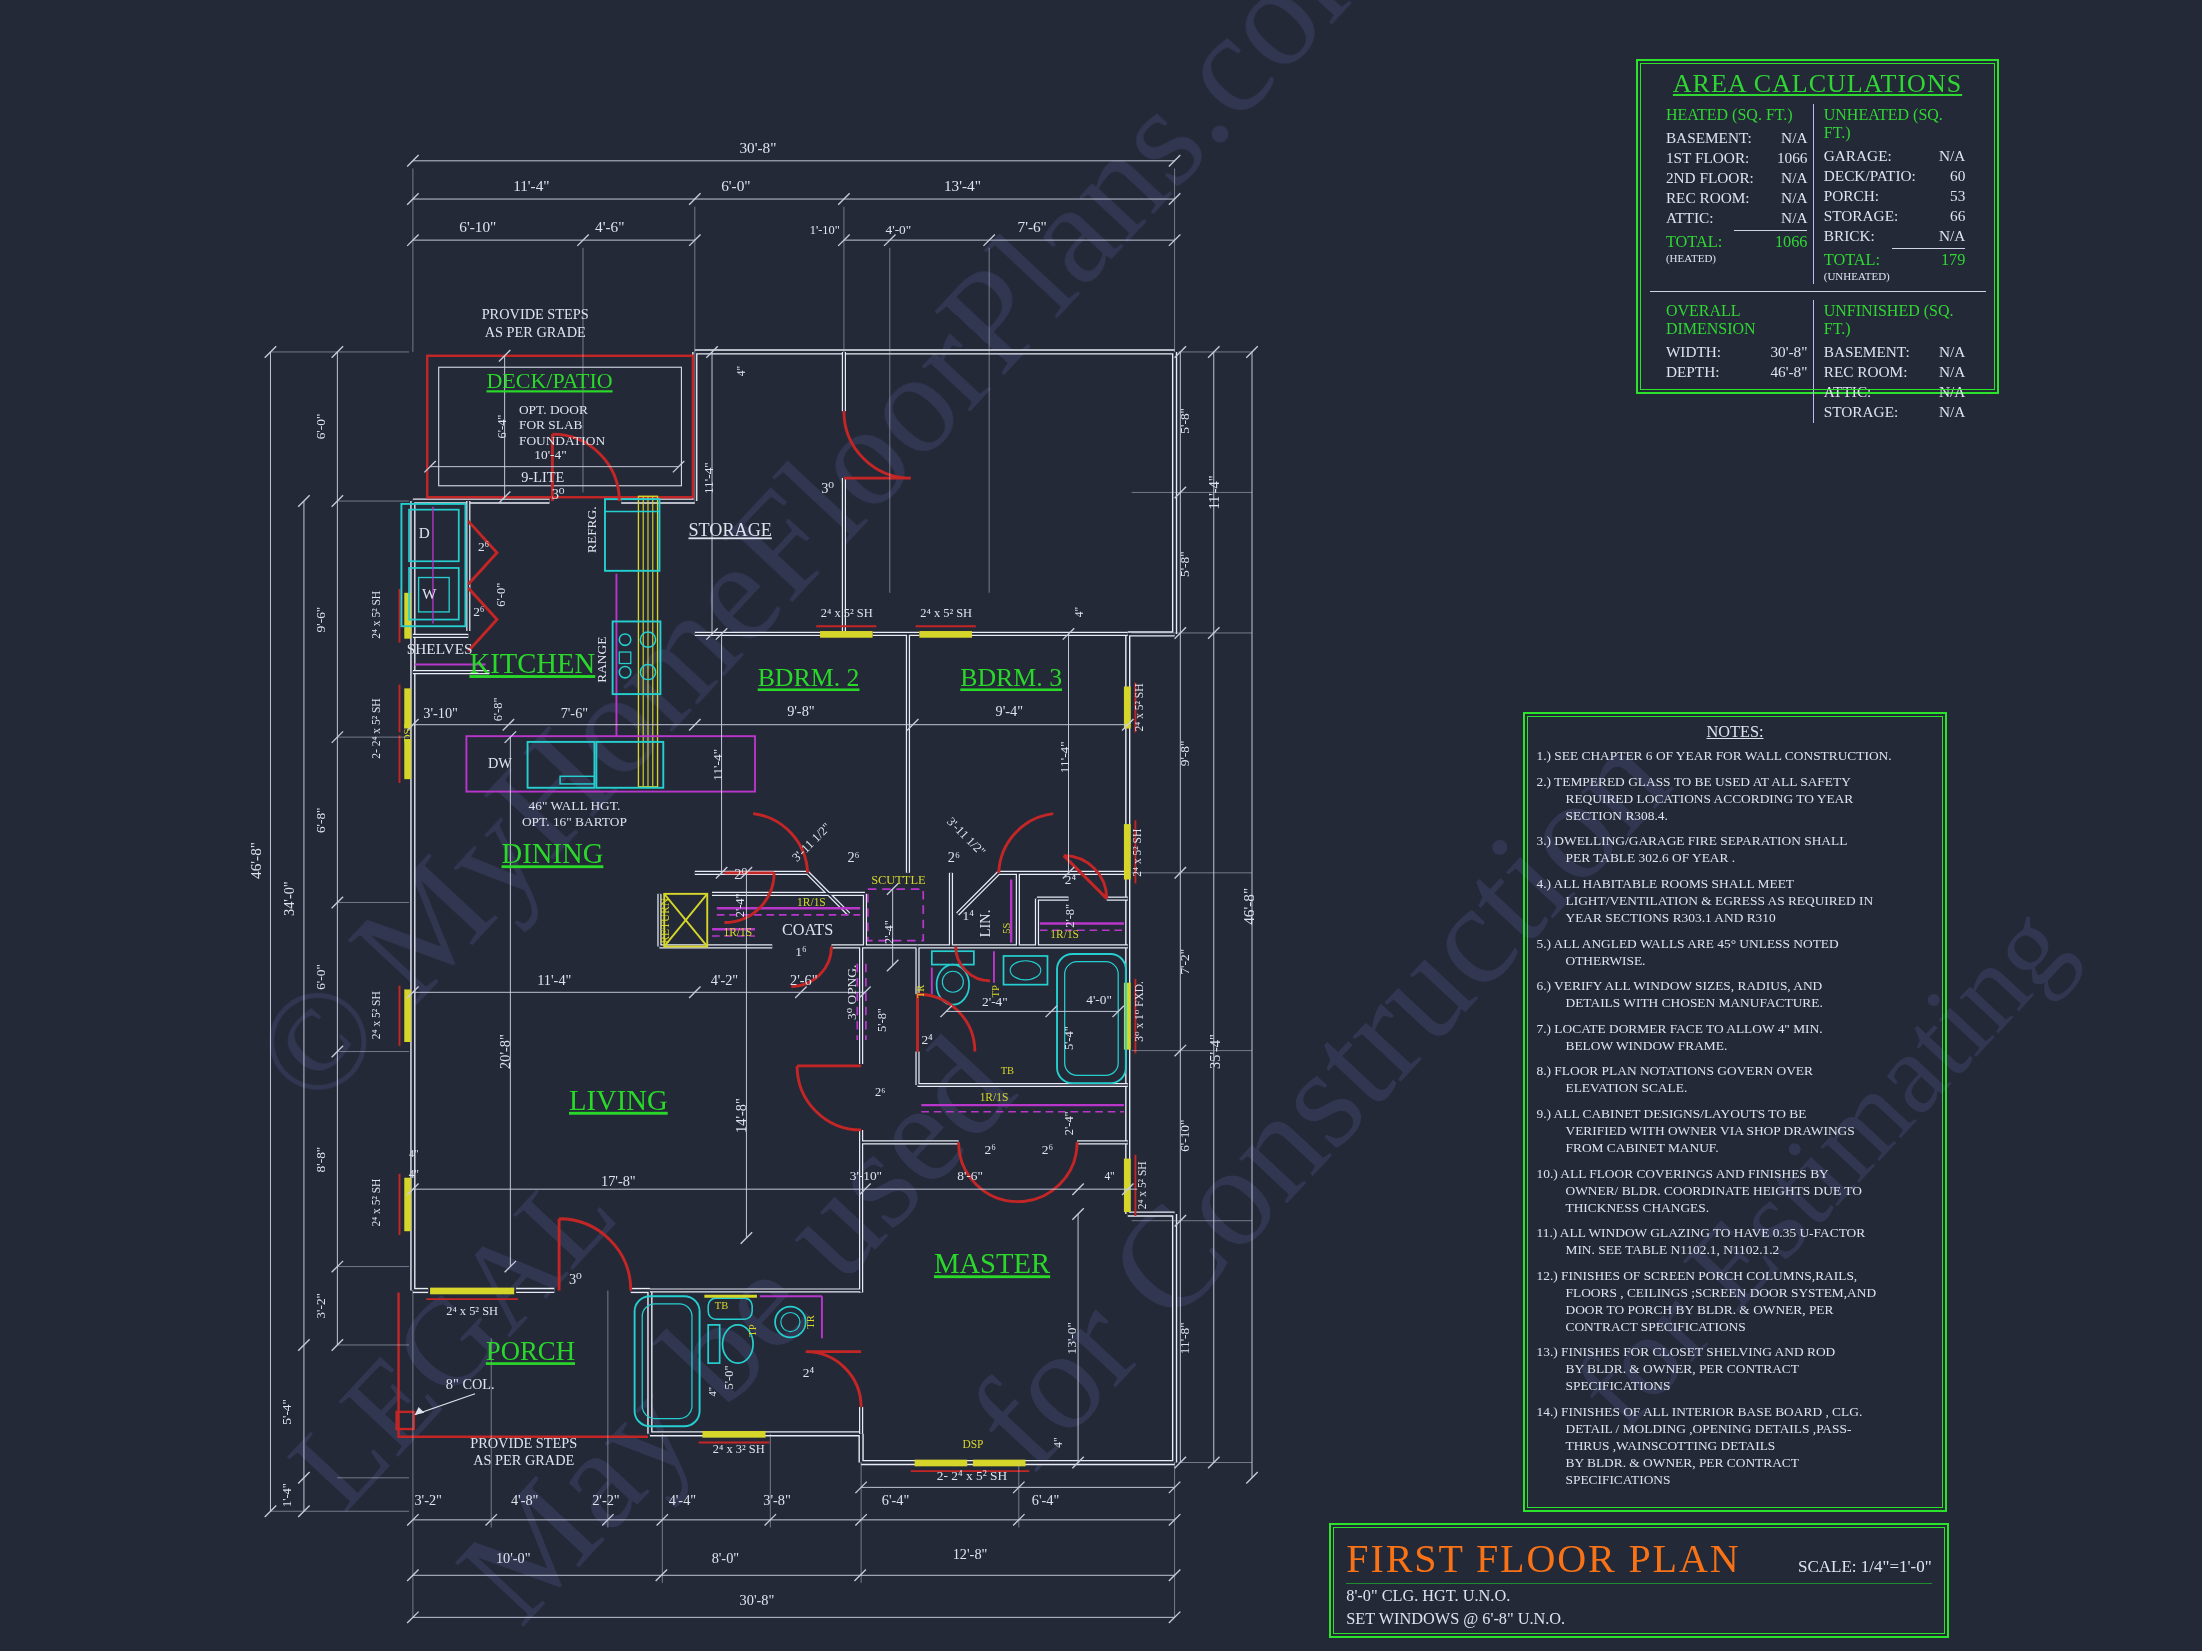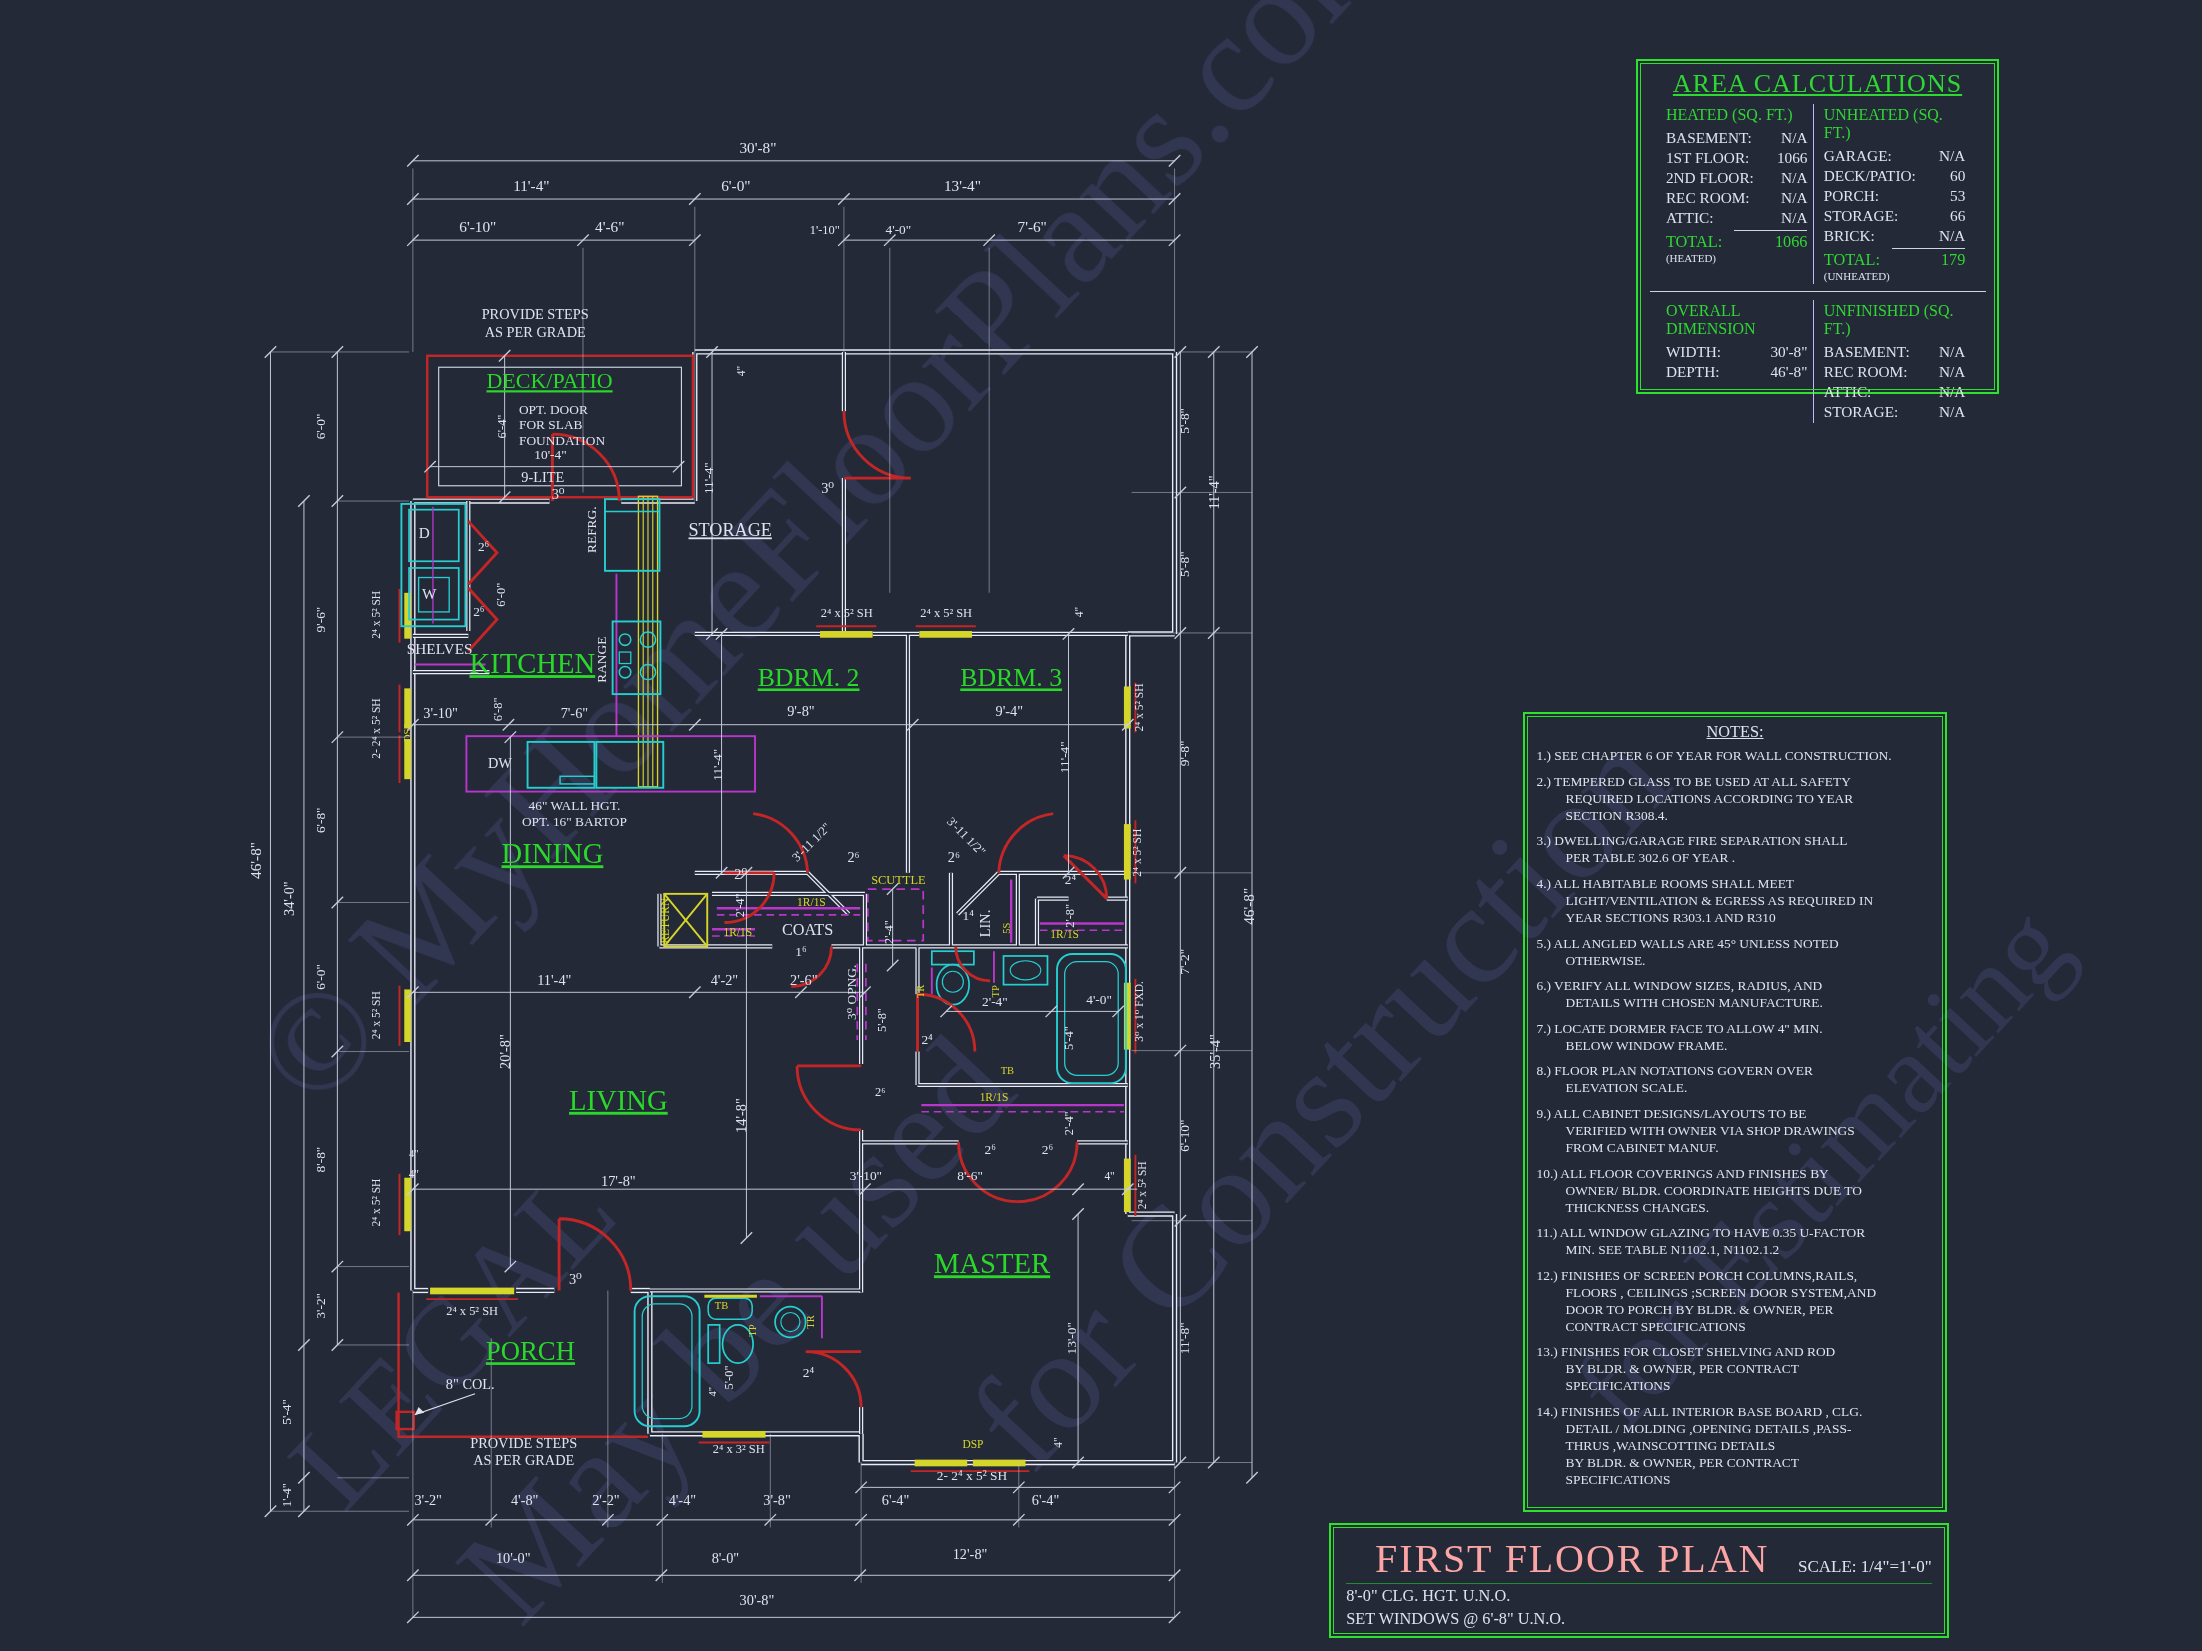--- a/index.html
+++ b/index.html
@@ -21,21 +21,21 @@
   .ac-divider{border-top:1px solid #cfd4e4;margin:7.6px 11.5px;}
   .leg-title{font-size:23px;color:#2fd732;text-decoration:underline;margin:5.7px 0 3.8px 13.4px;letter-spacing:1px;}
   .leg-sub{font-size:16px;margin:0 0 5.7px 17px;}
   .leg-cols{display:flex;margin-left:17px;}
   .leg-col{flex:1;font-size:15.3px;line-height:21px;}
   .notes-title{font-size:16.3px;text-align:center;text-decoration:underline;margin:7.6px 0 5.7px 0;}
   .notes-body{padding:0 9.6px 0 11.5px;}
   .note{font-size:13.4px;line-height:17px;margin-bottom:8.6px;padding-left:29px;text-indent:-29px;white-space:pre-line;}
   .tb-inner{padding:9.6px 15.3px 0 15.3px;}
   .tb-row{display:flex;align-items:baseline;border-bottom:1.9px solid #1f8c2f;padding-bottom:1.9px;}
-  .tb-title{font-size:40px;color:#fca5a5;letter-spacing:1.9px;flex:1;text-align:center;}
+  .tb-title{font-size:40px;color:#f97316;letter-spacing:1.9px;flex:1;}
   .tb-scale{font-size:17px;color:#dfe3ee;}
   .tb-line{font-size:16.3px;line-height:23px;color:#dfe3ee;}
 </style>
 </head>
 <body>
 
 <div id="sheet">
 
   <svg id="plan-svg" width="2202" height="1652" viewBox="0 0 2304 1728">
     <g id="wm-layer" opacity="0.85">

